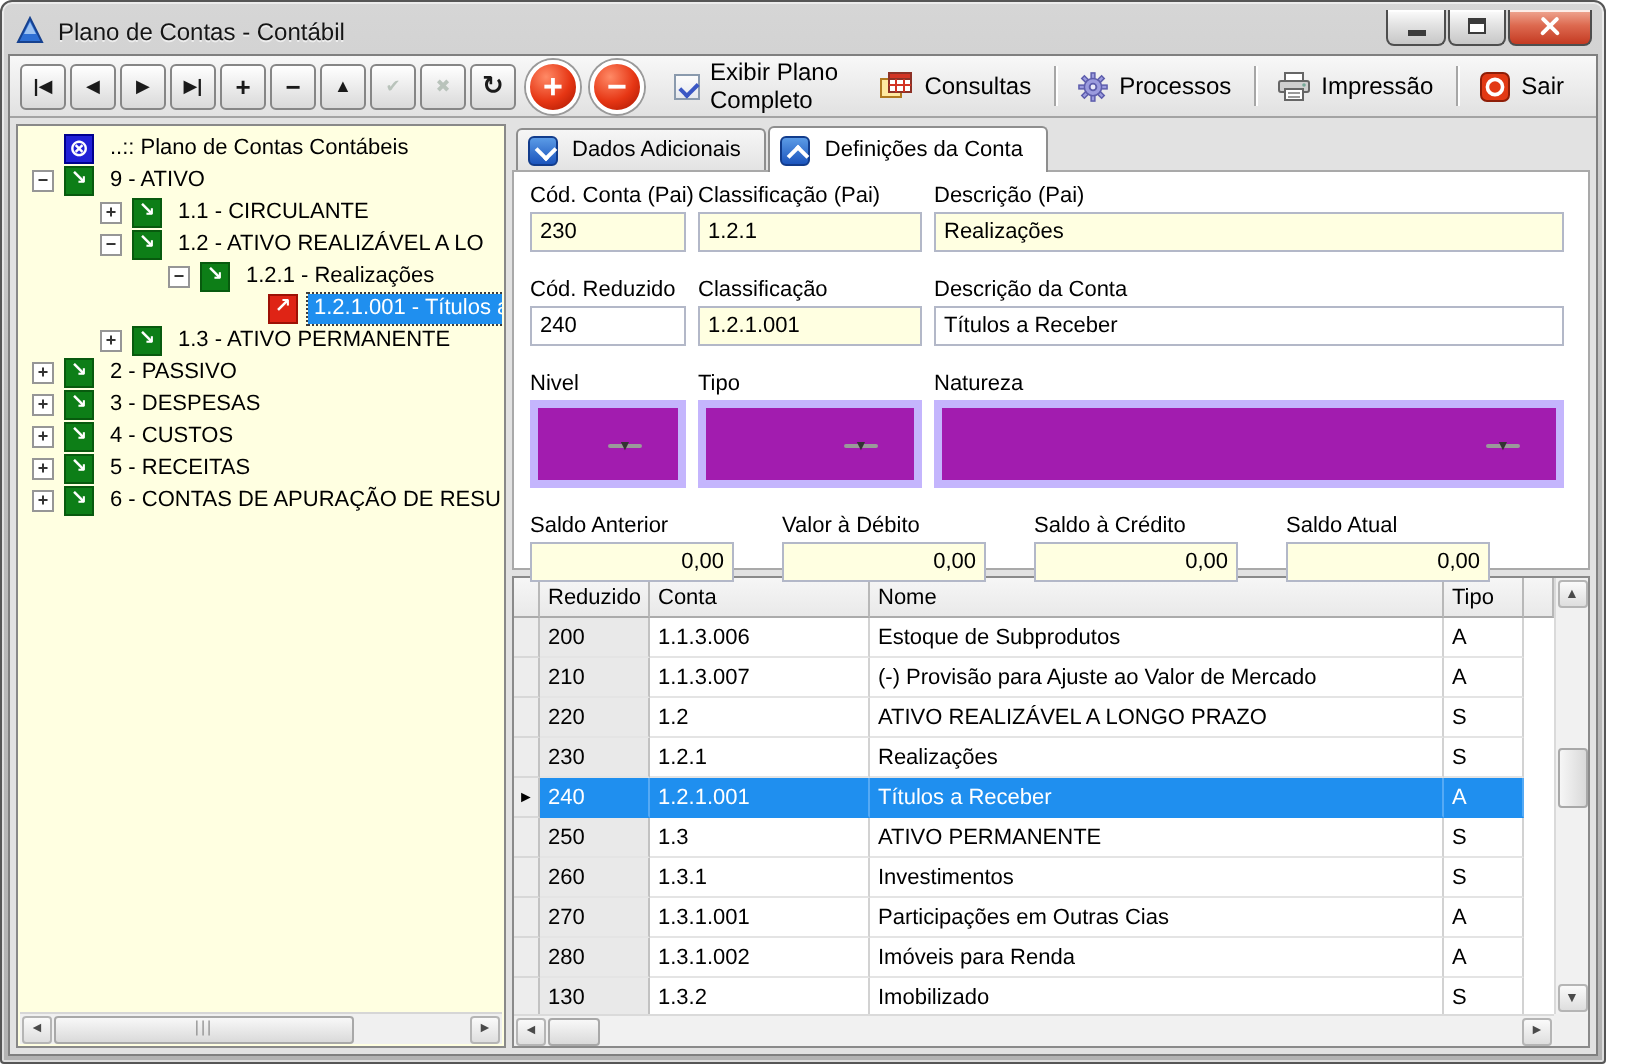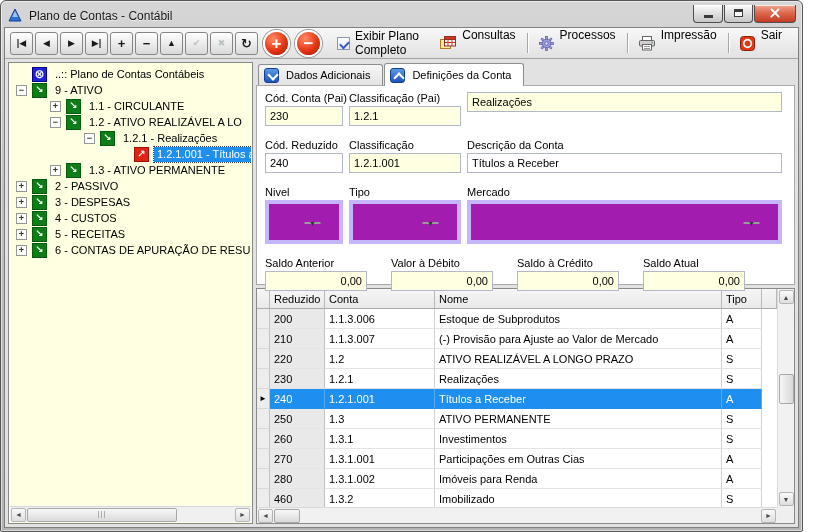--- a/index.html
+++ b/index.html
@@ -38,21 +38,21 @@
   .navbtn.disabled{color:#b9c3bb;}
   .round-btn{width:27px;height:27px;flex:none;border-radius:50%;margin-left:2px;
     background:radial-gradient(circle at 35% 28%,#ff8a66,#e63614 55%,#a51500);
     border:2px solid #fff;box-shadow:0 0 0 1px #9a9a9a;color:#fff;font-size:17px;font-weight:bold;
     display:flex;align-items:center;justify-content:center;line-height:1;}
   .chk{display:flex;align-items:center;gap:5px;margin-left:12px;font-size:12px;}
   .checkbox{width:13px;height:13px;flex:none;border:1px solid #8a9aad;background:linear-gradient(#fcfcfc,#e6e9ee);position:relative;}
   .checkbox.checked::after{content:"";position:absolute;left:2px;top:3px;width:7px;height:4px;
     border-left:2px solid #3a57c4;border-bottom:2px solid #3a57c4;transform:rotate(-45deg);}
   .actions{margin-left:auto;display:flex;align-items:center;height:100%;}
-  .action-btn{display:flex;gap:6px;padding:0 11px;height:100%;font-size:12px;cursor:default;}
+  .action-btn{display:flex;align-items:center;gap:6px;padding:0 11px;height:100%;font-size:12px;cursor:default;}
   .action-icon{display:flex;align-items:center;}
   .action-sep{width:1px;height:20px;background:#a6a6a6;box-shadow:1px 0 0 #fff;}
 
   .main{flex:1;display:flex;gap:3px;padding:3px;overflow:hidden;}
 
   
   .tree-panel{width:245px;flex:none;border:1px solid #898989;background:var(--treebg);position:relative;overflow:hidden;}
   .tree{position:absolute;left:1px;top:3px;right:1px;bottom:18px;overflow:hidden;}
   .tree-row{height:16px;display:flex;align-items:center;white-space:nowrap;}
   .expand{width:11px;height:11px;flex:none;border:1px solid #969696;background:#fff;color:#333;
@@ -329,20 +329,21 @@
             <div class="form-row">
               <div class="fld" style="width: 78px; text-align: center;">
                 <div class="fld-label">Cód. Conta (Pai)</div>
                 <div class="fld-box">230</div>
               </div>
               <div class="fld" style="width: 112px;">
                 <div class="fld-label">Classificação (Pai)</div>
                 <div class="fld-box">1.2.1</div>
               </div>
               <div class="fld" style="flex: 1 1 0%;">
+                <div class="fld-label">Descrição (Pai)</div>
                 <div class="fld-box">Realizações</div>
               </div>
             </div>
             <div class="form-row">
               <div class="fld" style="width: 78px;">
                 <div class="fld-label">Cód. Reduzido</div>
                 <div class="fld-box white">240</div>
               </div>
               <div class="fld" style="width: 112px;">
                 <div class="fld-label">Classificação</div>
@@ -362,21 +363,21 @@
                 </div>
               </div>
               <div class="fld" style="width: 112px;">
                 <div class="fld-label">Tipo</div>
                 <div class="fld-combo">
                   <div class="combo-text">Analítica</div>
                   <div class="combo-btn">▼</div>
                 </div>
               </div>
               <div class="fld" style="flex: 1 1 0%;">
-                <div class="fld-label">Mercado</div>
+                <div class="fld-label">Natureza</div>
                 <div class="fld-combo">
                   <div class="combo-text">Devedora</div>
                   <div class="combo-btn">▼</div>
                 </div>
               </div>
             </div>
             <div class="form-row saldo-row">
               <div class="fld" style="width: 102px;">
                 <div class="fld-label">Saldo Anterior</div>
                 <div class="fld-box right">0,00</div>
@@ -472,21 +473,21 @@
               <div class="grow">
                 <div class="gcell col-ind"></div>
                 <div class="gcell col-reduzido">280</div>
                 <div class="gcell col-conta">1.3.1.002</div>
                 <div class="gcell col-nome">Imóveis para Renda</div>
                 <div class="gcell col-tipo">A</div>
                 <div class="gcell col-fill"></div>
               </div>
               <div class="grow">
                 <div class="gcell col-ind"></div>
-                <div class="gcell col-reduzido">460</div>
+                <div class="gcell col-reduzido">130</div>
                 <div class="gcell col-conta">1.3.2</div>
                 <div class="gcell col-nome">Imobilizado</div>
                 <div class="gcell col-tipo">S</div>
                 <div class="gcell col-fill"></div>
               </div>
             </div>
           <div class="vscroll">
             <div class="sb-btn">▲</div>
             <div class="vtrack">
                 <div class="vthumb"></div>

